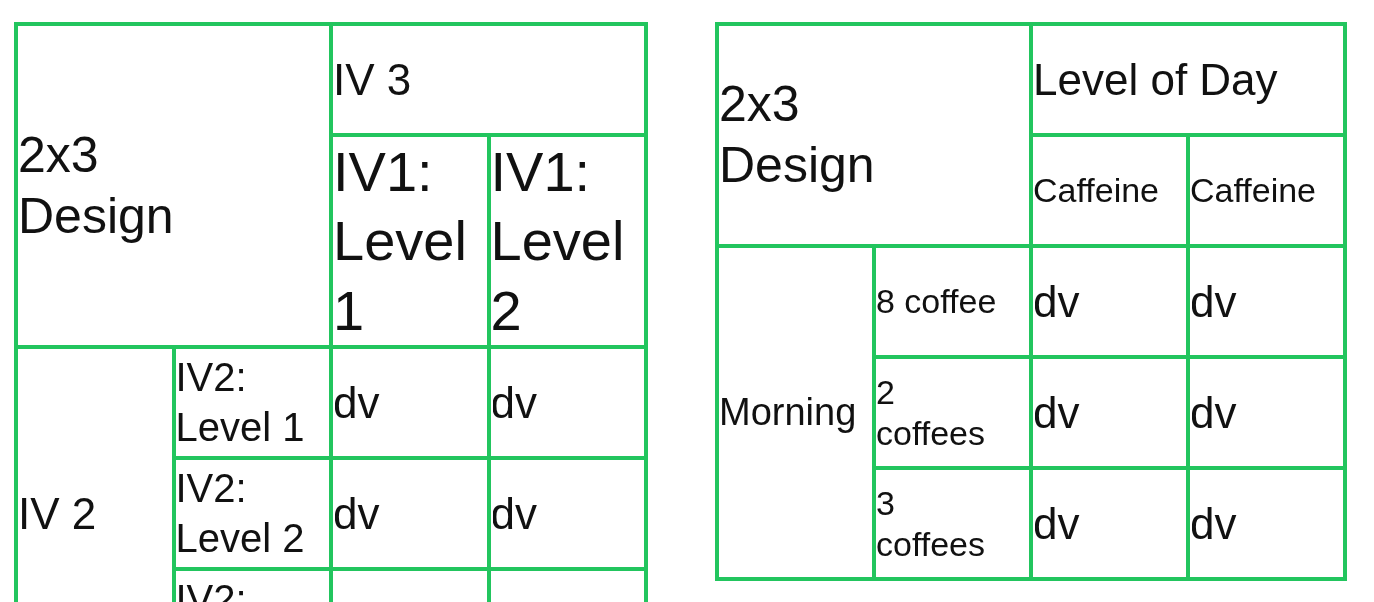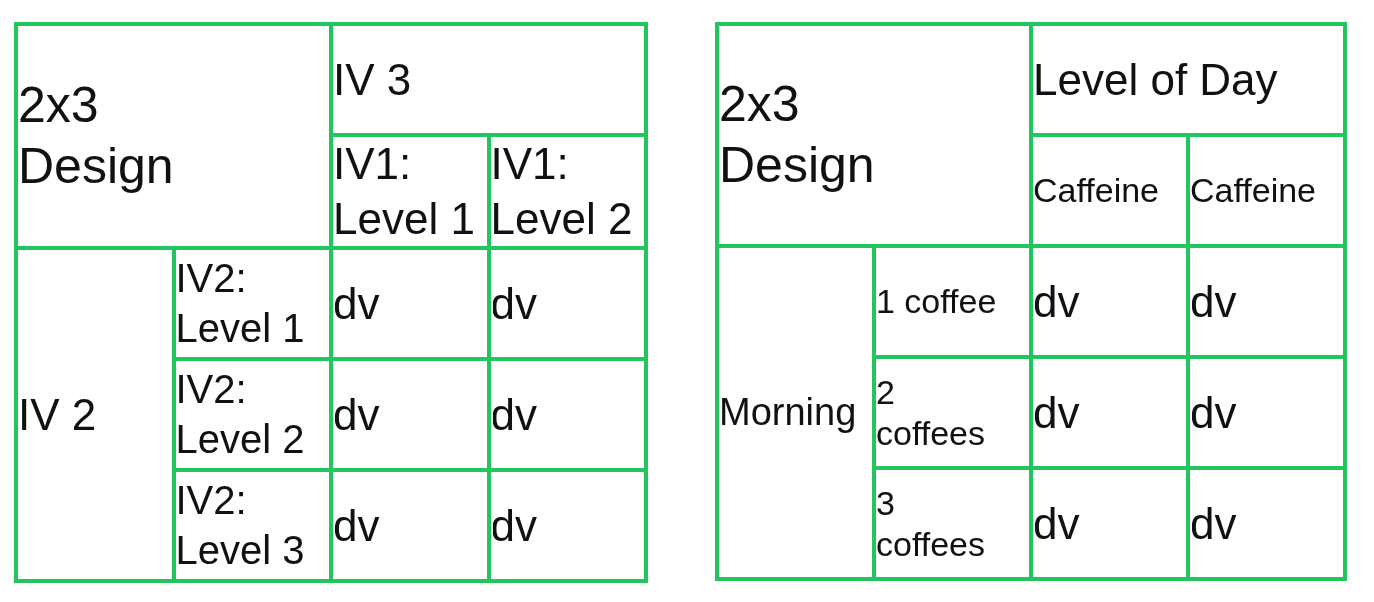--- a/index.html
+++ b/index.html
@@ -30,21 +30,21 @@
     padding: 0;
     white-space: pre-line;
     font-weight: 300;
     overflow: hidden;
   }
   table.design-table col { width: 25%; }
   table.design-table tr { height: 111px; }
 
   .cell-corner    { font-size: 50px; line-height: 1.22; }
   .cell-colfactor { font-size: 44px; }
-  .cell-collevel  { font-size: 44px; line-height: 1.24; }
+  .cell-collevel  { font-size: 56px; line-height: 1.24; }
   .cell-rowfactor { font-size: 44px; }
   .cell-rowlevel  { font-size: 40px; line-height: 1.24; }
   .cell-dv        { font-size: 44px; border-radius: 17px; }
 
   
   .t-example .cell-collevel  { font-size: 34px; }
   .t-example .cell-rowfactor { font-size: 38px; }
   .t-example .cell-rowlevel  { font-size: 34px; line-height: 1.2; }
 </style>
 </head>
@@ -105,21 +105,21 @@
       <td colspan="2" rowspan="2" class="cell-corner">2x3
 Design</td>
       <td colspan="2" class="cell-colfactor">Level of Day</td>
     </tr>
     <tr>
       <td class="cell-collevel">Caffeine</td>
       <td class="cell-collevel">Caffeine</td>
     </tr>
     <tr>
       <td rowspan="3" class="cell-rowfactor">Morning</td>
-      <td class="cell-rowlevel">1 coffee</td>
+      <td class="cell-rowlevel">8 coffee</td>
       <td class="cell-dv">dv</td>
       <td class="cell-dv">dv</td>
     </tr>
     <tr>
       <td class="cell-rowlevel">2
 coffees</td>
       <td class="cell-dv">dv</td>
       <td class="cell-dv">dv</td>
     </tr>
     <tr>

